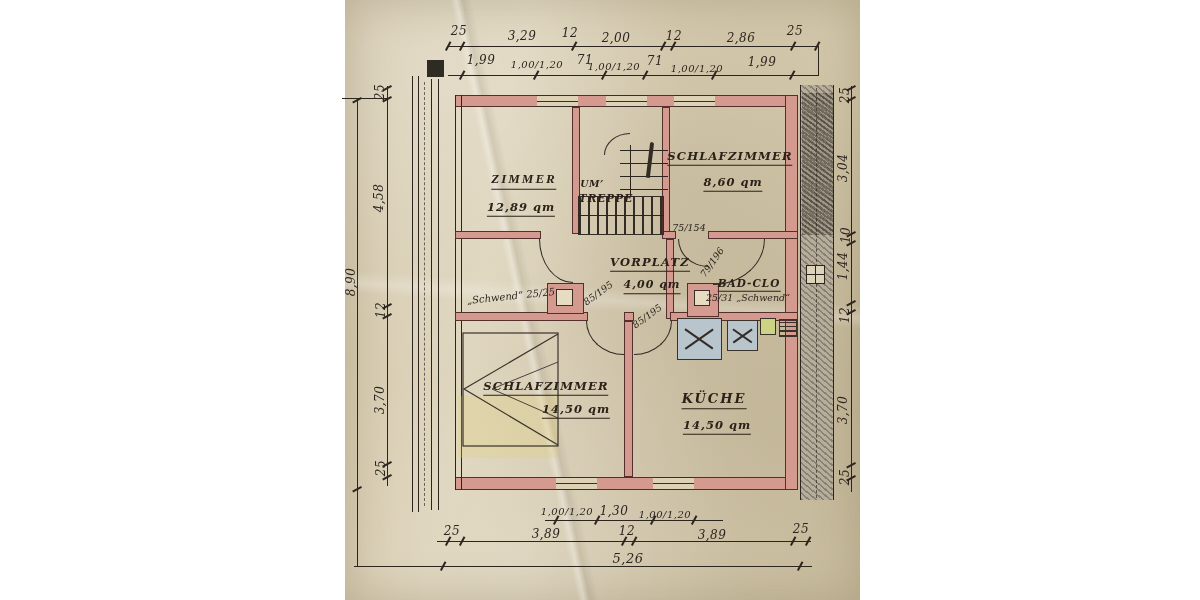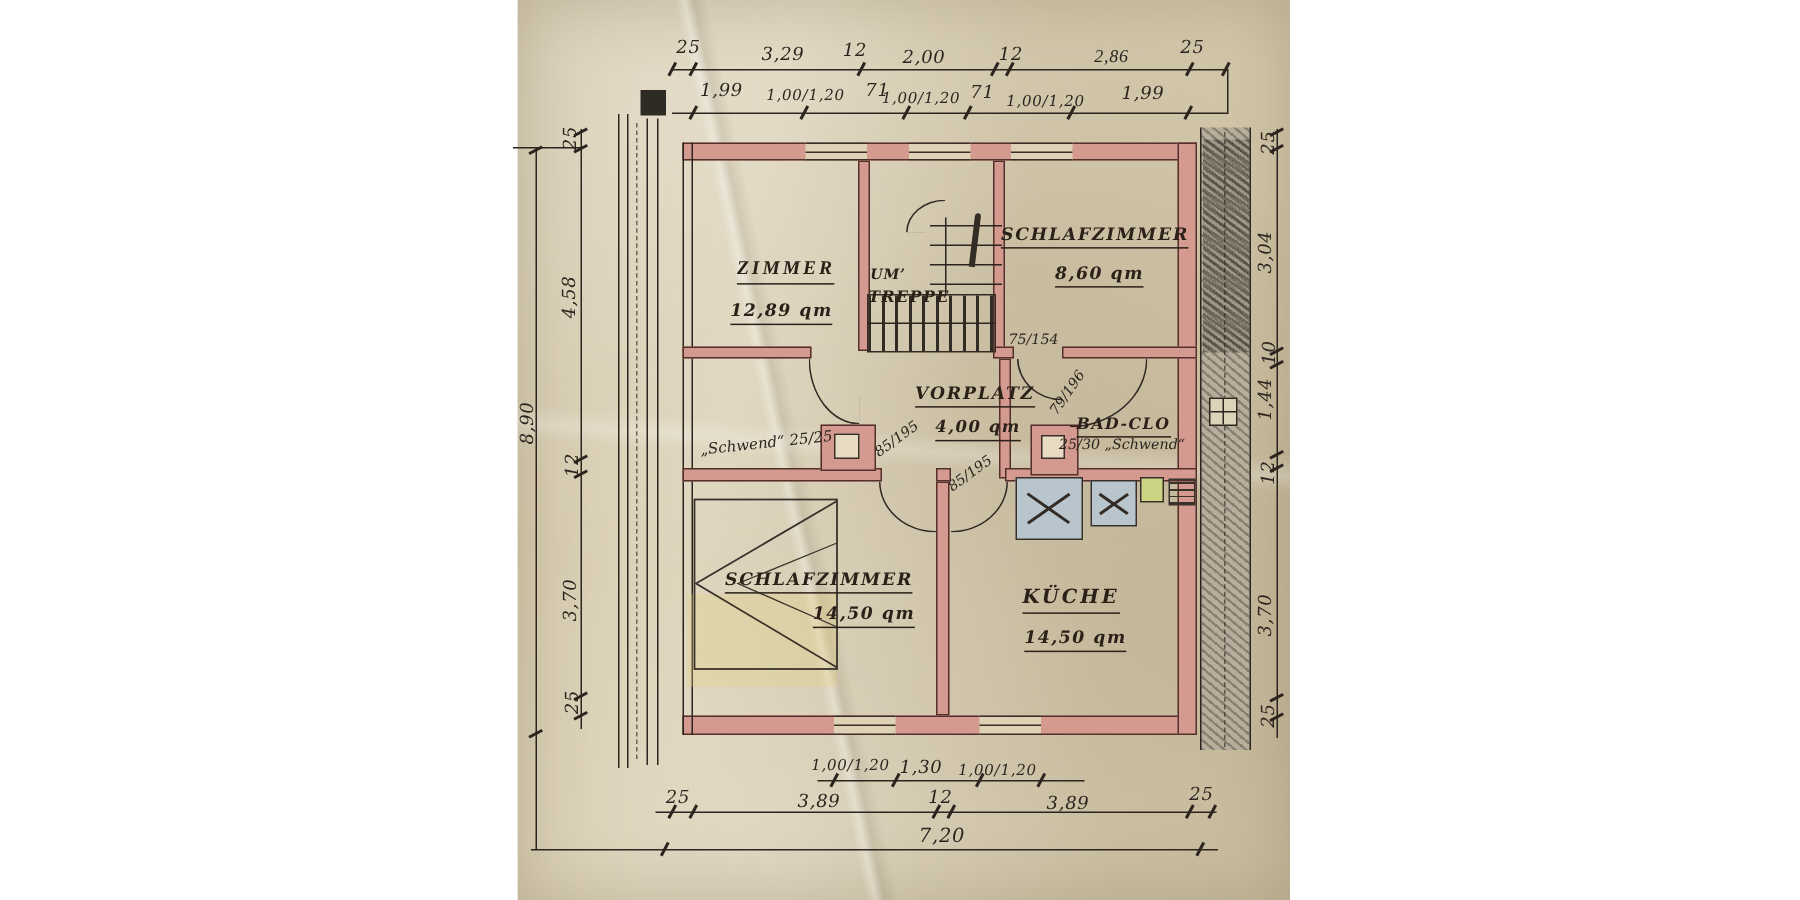--- a/index.html
+++ b/index.html
@@ -147,21 +147,21 @@
   <div class="tick" style="left:604px;top:75px;"></div>
   <div class="tick" style="left:645px;top:75px;"></div>
   <div class="tick" style="left:714px;top:75px;"></div>
   <div class="tick" style="left:792px;top:75px;"></div>
 
   <div class="dlab" style="left:459px;top:31px;">25</div>
   <div class="dlab" style="left:522px;top:36px;">3,29</div>
   <div class="dlab" style="left:570px;top:33px;">12</div>
   <div class="dlab" style="left:616px;top:38px;">2,00</div>
   <div class="dlab" style="left:674px;top:36px;">12</div>
-  <div class="dlab" style="left:741px;top:38px;font-family:Liberation Serif, serif;">2,86</div>
+  <div class="dlab" style="left:741px;top:38px;">2,86</div>
   <div class="dlab" style="left:795px;top:31px;">25</div>
 
   <div class="dlab" style="left:481px;top:60px;">1,99</div>
   <div class="dlab sm" style="left:537px;top:64px;">1,00/1,20</div>
   <div class="dlab" style="left:585px;top:60px;">71</div>
   <div class="dlab sm" style="left:614px;top:66px;">1,00/1,20</div>
   <div class="dlab" style="left:655px;top:61px;">71</div>
   <div class="dlab sm" style="left:697px;top:68px;">1,00/1,20</div>
   <div class="dlab" style="left:762px;top:62px;">1,99</div>
 
@@ -218,21 +218,21 @@
   <div class="tick" style="left:808px;top:541px;"></div>
   <div class="dlab" style="left:452px;top:531px;">25</div>
   <div class="dlab" style="left:546px;top:534px;">3,89</div>
   <div class="dlab" style="left:627px;top:531px;">12</div>
   <div class="dlab" style="left:712px;top:535px;">3,89</div>
   <div class="dlab" style="left:801px;top:529px;">25</div>
 
   <div class="hl" style="left:354px;top:566px;width:458px;"></div>
   <div class="tick" style="left:443px;top:566px;"></div>
   <div class="tick" style="left:800px;top:566px;"></div>
-  <div class="dlab" style="left:628px;top:558px;font-size:13px;">7,20</div>
+  <div class="dlab" style="left:628px;top:558px;font-size:13px;">5,26</div>
 
   <div class="room" style="left:524px;top:180px;font-family:Liberation Serif, serif;">ZIMMER</div>
   <div class="room" style="left:521px;top:208px;font-size:11.5px;letter-spacing:1px;">12,89 qm</div>
 
   <div class="room" style="left:592px;top:184px;font-size:9.5px;letter-spacing:.5px;border-bottom:none;">UM’</div>
   <div class="room" style="left:606px;top:199px;font-size:10.5px;letter-spacing:1px;border-bottom:none;">TREPPE</div>
 
   <div class="room" style="left:730px;top:157px;font-size:11.5px;letter-spacing:1.2px;">SCHLAFZIMMER</div>
   <div class="room" style="left:733px;top:183px;font-size:11.5px;letter-spacing:1px;">8,60 qm</div>
 
@@ -245,15 +245,15 @@
   <div class="room" style="left:576px;top:410px;font-size:11.5px;letter-spacing:1px;">14,50 qm</div>
 
   <div class="room" style="left:714px;top:400px;">KÜCHE</div>
   <div class="room" style="left:717px;top:426px;font-size:11.5px;letter-spacing:1px;">14,50 qm</div>
 
   <div class="note" style="left:689px;top:227px;">75/154</div>
   <div class="note" style="left:712px;top:262px;transform:translate(-50%,-50%) rotate(-55deg);">79/196</div>
   <div class="note" style="left:598px;top:293px;transform:translate(-50%,-50%) rotate(-36deg);">85/195</div>
   <div class="note" style="left:647px;top:316px;transform:translate(-50%,-50%) rotate(-36deg);">85/195</div>
   <div class="note" style="left:511px;top:296px;transform:translate(-50%,-50%) rotate(-6deg);font-size:10px;">„Schwend“ 25/25</div>
-  <div class="note" style="left:748px;top:297px;font-size:9.5px;">25/30 „Schwend“</div>
+  <div class="note" style="left:748px;top:297px;font-size:9.5px;">25/31 „Schwend“</div>
 
 </div>
 
 </body></html>

